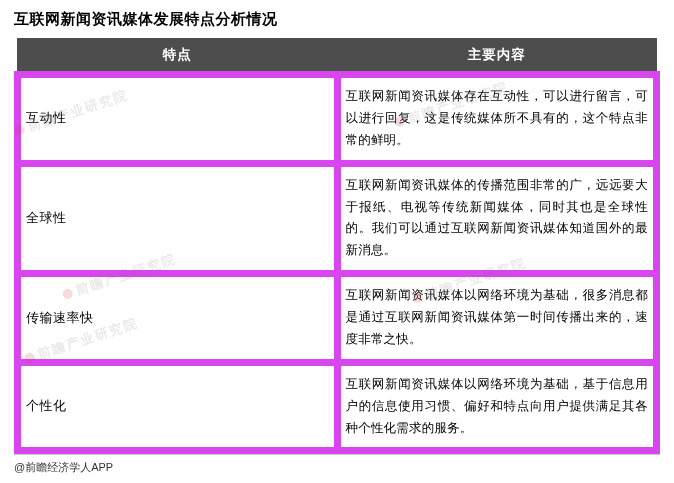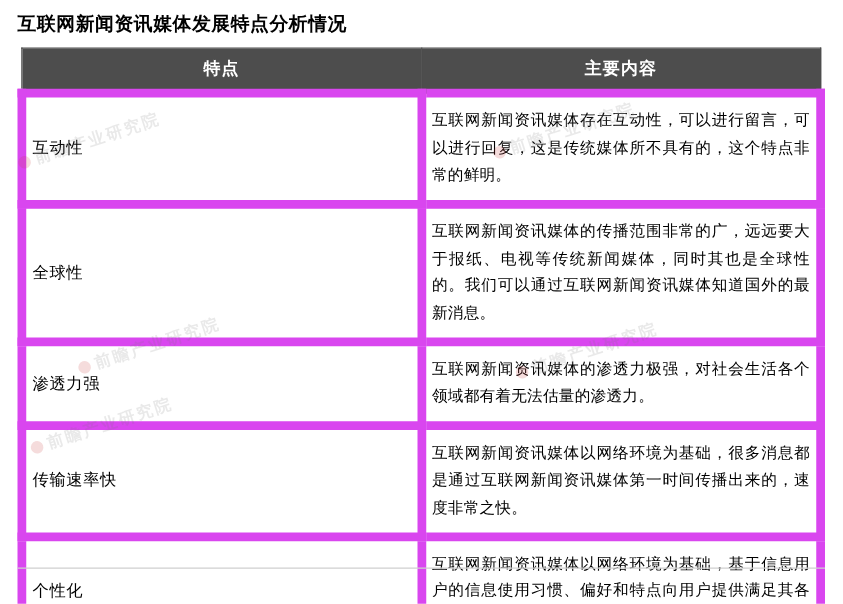--- a/index.html
+++ b/index.html
@@ -126,37 +126,34 @@
     <tbody>
       <tr>
         <td class="feature">互动性</td>
         <td class="content">互联网新闻资讯媒体存在互动性，可以进行留言，可以进行回复，这是传统媒体所不具有的，这个特点非常的鲜明。</td>
       </tr>
       <tr>
         <td class="feature">全球性</td>
         <td class="content">互联网新闻资讯媒体的传播范围非常的广，远远要大于报纸、电视等传统新闻媒体，同时其也是全球性的。我们可以通过互联网新闻资讯媒体知道国外的最新消息。</td>
       </tr>
       <tr>
-        <td class="feature">渗透力强</td>
-        <td class="content">互联网新闻资讯媒体的渗透力极强，对社会生活各个领域都有着无法估量的渗透力。</td>
-      </tr>
-      <tr>
         <td class="feature">传输速率快</td>
         <td class="content">互联网新闻资讯媒体以网络环境为基础，很多消息都是通过互联网新闻资讯媒体第一时间传播出来的，速度非常之快。</td>
       </tr>
       <tr>
         <td class="feature">个性化</td>
         <td class="content">互联网新闻资讯媒体以网络环境为基础，基于信息用户的信息使用习惯、偏好和特点向用户提供满足其各种个性化需求的服务。</td>
       </tr>
     </tbody>
   </table>
 
   <div class="wm wm-a"><span class="dot"></span><span>前瞻产业研究院</span></div>
   <div class="wm wm-b"><span class="dot"></span><span>前瞻产业研究院</span></div>
   <div class="wm wm-c"><span class="dot"></span><span>前瞻产业研究院</span></div>
   <div class="wm wm-d"><span class="dot"></span><span>前瞻产业研究院</span></div>
   <div class="wm wm-e"><span class="dot"></span><span>前瞻产业研究院</span></div>
 
   <div class="footer-rule"></div>
   <div class="footer">
+    <span>@前瞻经济学人APP</span>
   </div>
 
 </div>
 
 </body></html>

